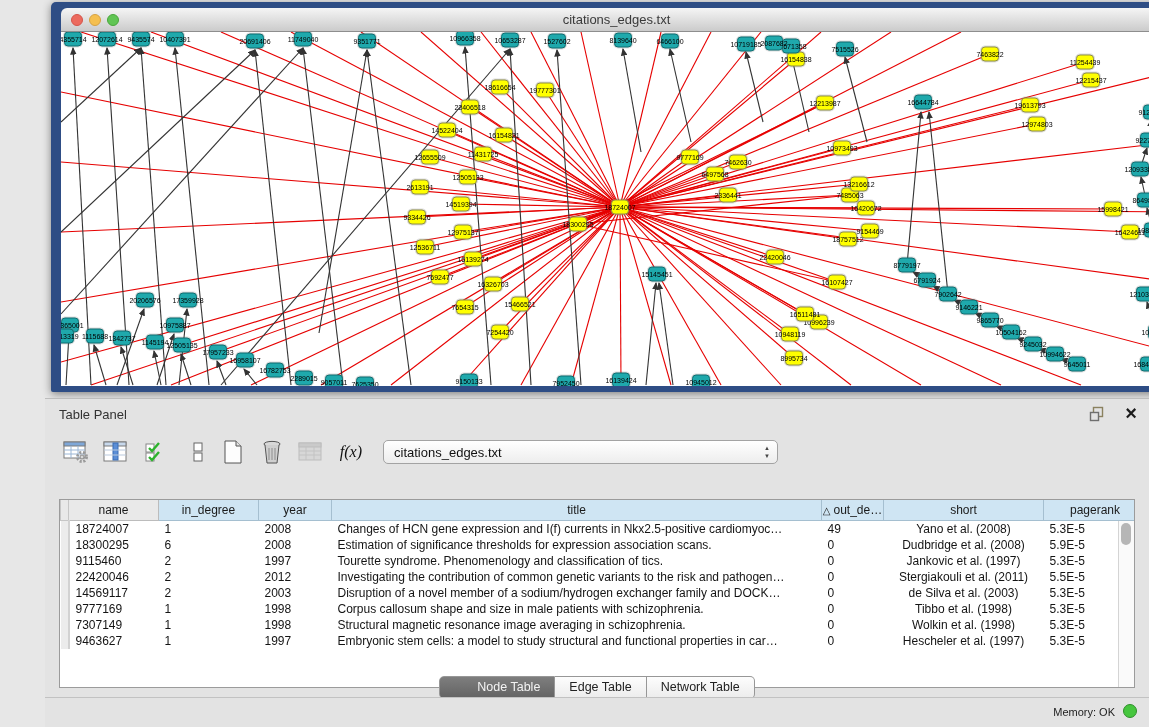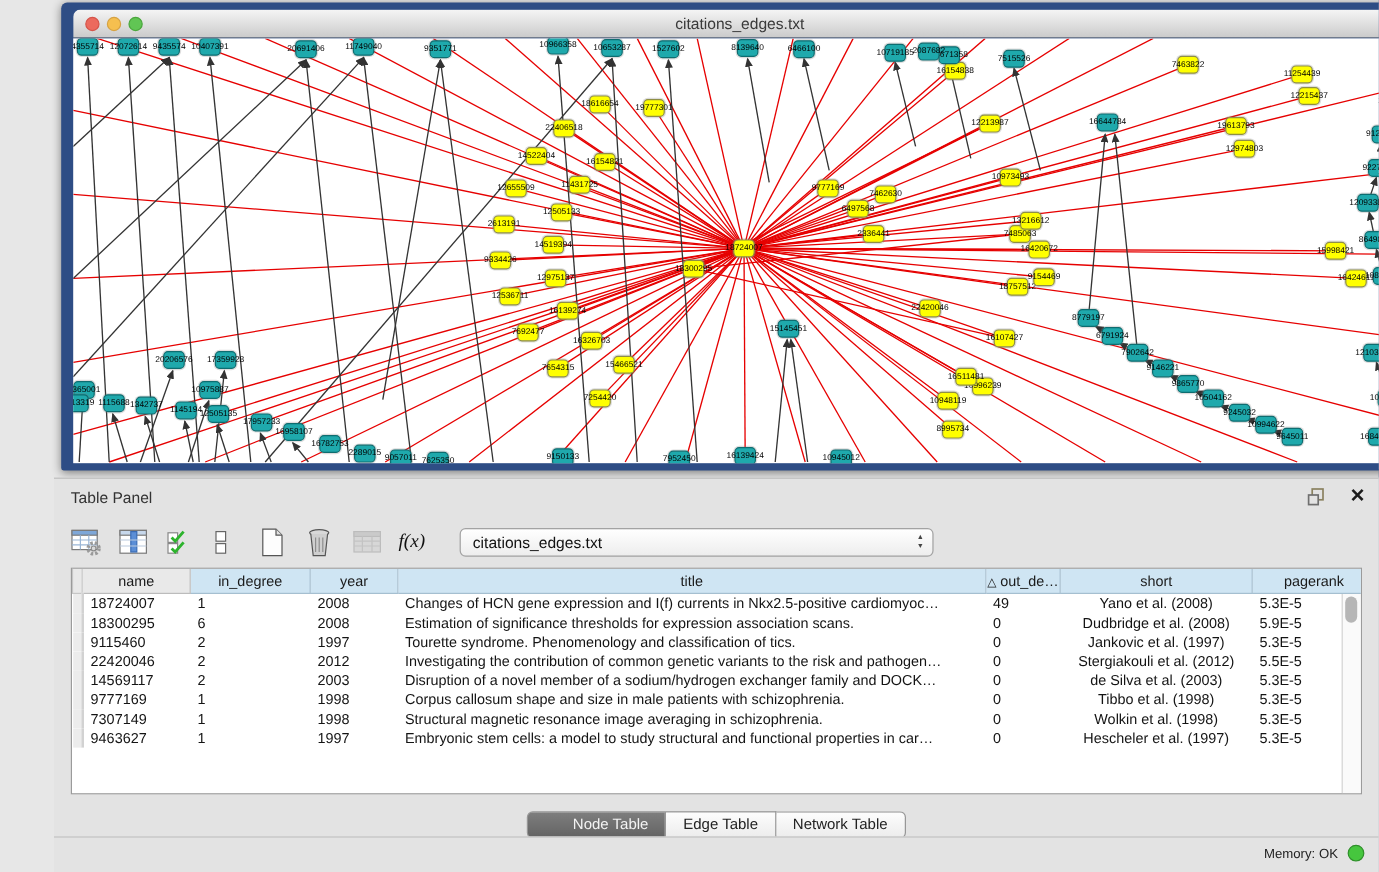--- a/index.html
+++ b/index.html
@@ -28,29 +28,29 @@
   .er{stroke:#e60000;stroke-width:1.1;}
   .ek{stroke:#333333;stroke-width:1.1;}
 
   
   .table-panel{position:absolute;left:0;top:398px;right:0;bottom:29px;background:#e3e3e3;border-top:1px solid #bdbdbd;}
   .panel-header{height:30px;position:relative;}
   .panel-header .ptitle{position:absolute;left:14px;top:8px;font-size:13px;color:#333;}
   .float-ico{position:absolute;right:44px;top:7px;width:16px;height:16px;cursor:default;}
   .close-ico{position:absolute;right:12px;top:3px;font-size:20px;font-weight:bold;color:#1b1b1b;cursor:default;}
   .toolbar{position:absolute;left:14px;top:34px;height:38px;display:flex;align-items:center;gap:9px;}
-  .tbtn{width:30px;height:30px;display:flex;align-items:center;justify-content:flex-start;}
+  .tbtn{width:30px;height:30px;display:flex;align-items:center;justify-content:flex-end;}
   .tbtn.dis{opacity:.45;}
   .fx{font-family:"Liberation Serif",serif;font-style:italic;font-size:16px;color:#111;}
   .combo{margin-left:12px;width:395px;height:24px;border:1px solid #a3a3a3;border-radius:5px;
     background:linear-gradient(#ffffff,#ededed);position:relative;box-sizing:border-box;}
   .combo .val{position:absolute;left:10px;top:4px;font-size:13px;color:#111;}
   .combo .step{position:absolute;right:7px;top:3px;font-size:6px;color:#444;line-height:8px;text-align:center;}
 
-  .tablebox{position:absolute;left:14px;right:14px;top:74px;height:187px;background:#fff;border:1px solid #9b9b9b;overflow:hidden;}
+  .tablebox{position:absolute;left:14px;right:14px;top:100px;height:187px;background:#fff;border:1px solid #9b9b9b;overflow:hidden;}
   table{border-collapse:collapse;table-layout:fixed;width:1078px;}
   th{height:20px;font-size:12px;font-weight:normal;color:#1a1a1a;background:#cfe5f3;
      border:1px solid #a5bfd0;border-top:none;padding:0;overflow:hidden;white-space:nowrap;}
   th.first{background:#e9e9e9;border-color:#bcbcbc;}
   th.gut{width:8px;background:#e9e9e9;border-color:#c6c6c6;}
   td{height:16px;font-size:12px;color:#141414;padding:0 0 0 6px;overflow:hidden;white-space:nowrap;}
   td.gut{background:#ececec;border-right:2px solid #d2d2d2;padding:0;}
   td.c{text-align:center;padding:0;}
   .sorttri{font-size:10px;margin-right:3px;}
   .vscroll{position:absolute;right:0;top:21px;bottom:0;width:15px;background:#fafafa;border-left:1px solid #d4d4d4;}
@@ -470,21 +470,21 @@
               <td>5.3E-5</td>
               <td></td>
             </tr>
             <tr>
               <td class="gut"></td>
               <td>22420046</td>
               <td>2</td>
               <td>2012</td>
               <td>Investigating the contribution of common genetic variants to the risk and pathogen…</td>
               <td>0</td>
-              <td class="c">Stergiakouli et al. (2012)</td>
+              <td class="c">Stergiakouli et al. (2011)</td>
               <td>5.5E-5</td>
               <td></td>
             </tr>
             <tr>
               <td class="gut"></td>
               <td>14569117</td>
               <td>2</td>
               <td>2003</td>
               <td>Disruption of a novel member of a sodium/hydrogen exchanger family and DOCK…</td>
               <td>0</td>

